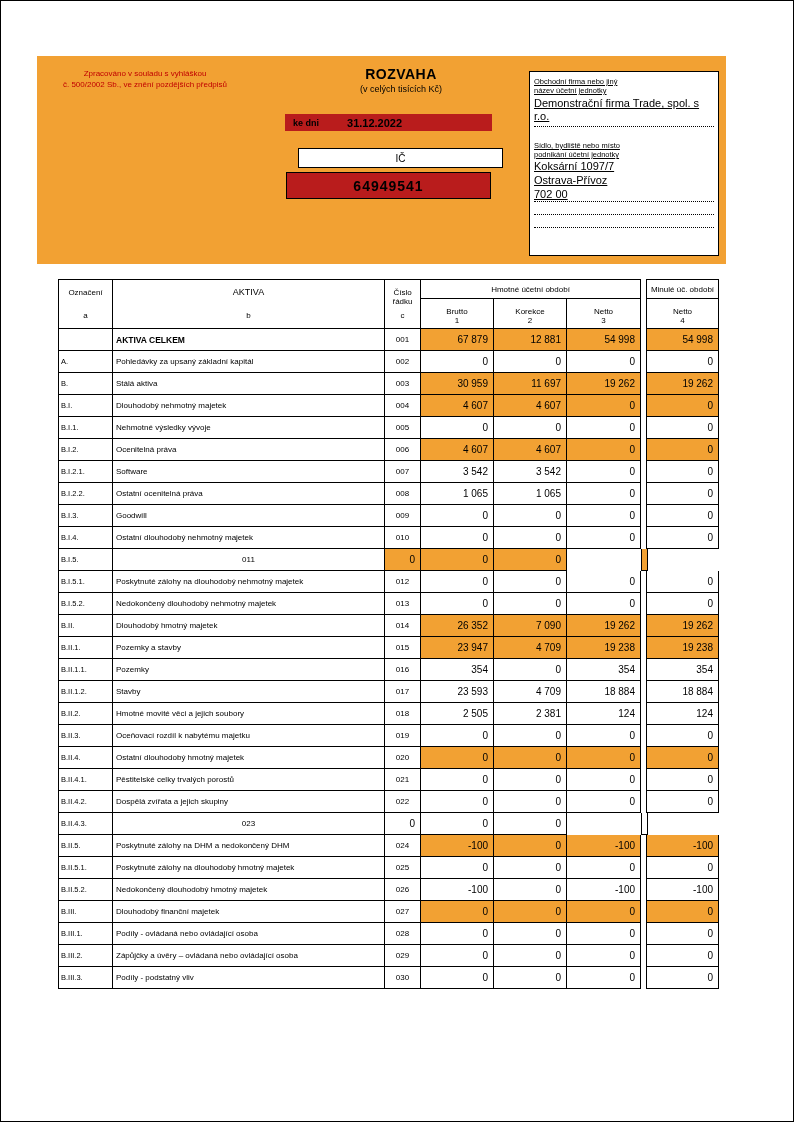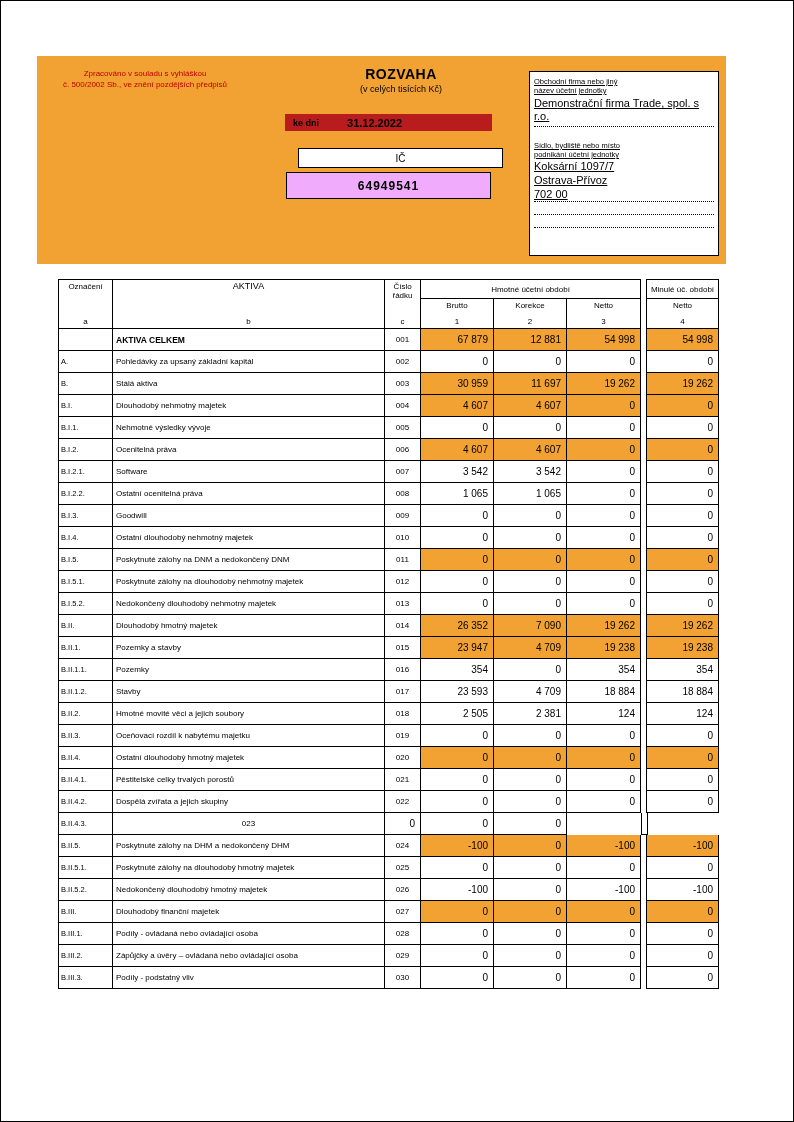--- a/index.html
+++ b/index.html
@@ -32,23 +32,23 @@
   .kedni-label { font-size:9px; font-weight:bold; padding-left:8px; }
   .kedni-date { font-size:11px; font-weight:bold; margin-left:28px; }
 
   .ic-label-box {
     position:absolute; left:249px; top:92px; width:205px; height:20px;
     background:#fff; border:1px solid #000; box-sizing:border-box;
     display:flex; align-items:center; justify-content:center; font-size:10px;margin-left:12px;
   }
   .ic-value-box {
     position:absolute; left:249px; top:116px; width:205px; height:27px;
-    background:#f0abfc; border:1px solid #000; box-sizing:border-box;
+    background:#b91c1c; border:1px solid #000; box-sizing:border-box;
     display:flex; align-items:center; justify-content:center;
-    font-size:12px; font-weight:bold; letter-spacing:1px;
+    font-size:14px; font-weight:bold; letter-spacing:1px;
   }
 
   .company-box {
     position:absolute; left:492px; top:15px; width:190px; height:185px;
     background:#fff; border:1px solid #000; box-sizing:border-box;
     padding:5px 4px; overflow:hidden;text-decoration:underline;
   }
   .small-label { font-size:7.5px; line-height:9px; }
   .company-name {
     font-size:11px; line-height:13px; margin-top:2px;
@@ -63,21 +63,21 @@
   .tbl { position:absolute; left:57px; top:278px; }
   .thead, .trow {
     display:grid;
     grid-template-columns:55px 272px 36px 73px 73px 74px 5px 73px;
   }
   .thead { grid-template-rows:20px 30px; font-size:8px; }
   .hc {
     background:#fff; border-right:1px solid #000; border-bottom:1px solid #000;
     display:flex; flex-direction:column; align-items:center;
     justify-content:space-between; text-align:center; box-sizing:border-box;
-    line-height:9px; padding:2px 1px;
+    line-height:9px; padding:8px 1px;
   }
   .topb { border-top:1px solid #000; }
   .hc-a { grid-column:1; grid-row:1/3; border-left:1px solid #000; }
   .hc-b { grid-column:2; grid-row:1/3; font-size:9px; }
   .hc-c { grid-column:3; grid-row:1/3; }
   .hc-bezne { grid-column:4/7; grid-row:1; justify-content:center; }
   .hc-s1 { grid-column:4; grid-row:2; }
   .hc-s2 { grid-column:5; grid-row:2; }
   .hc-s3 { grid-column:6; grid-row:2; }
   .hgap { grid-column:7; grid-row:1/3; background:#fff; }
@@ -276,21 +276,20 @@
     <div class="c cb">Ostatní dlouhodobý nehmotný majetek</div>
     <div class="c cc">010</div>
     <div class="c cn">0</div>
     <div class="c cn">0</div>
     <div class="c cn">0</div>
     <div class="c cgap"></div>
     <div class="c cn last">0</div>
   </div>
         <div class="trow hl">
     <div class="c ca">B.I.5.</div>
-    <div class="c cb">Poskytnuté zálohy na DNM a nedokončený DNM</div>
     <div class="c cc">011</div>
     <div class="c cn">0</div>
     <div class="c cn">0</div>
     <div class="c cn">0</div>
     <div class="c cgap"></div>
     <div class="c cn last">0</div>
   </div>
         <div class="trow">
     <div class="c ca">B.I.5.1.</div>
     <div class="c cb">Poskytnuté zálohy na dlouhodobý nehmotný majetek</div>

